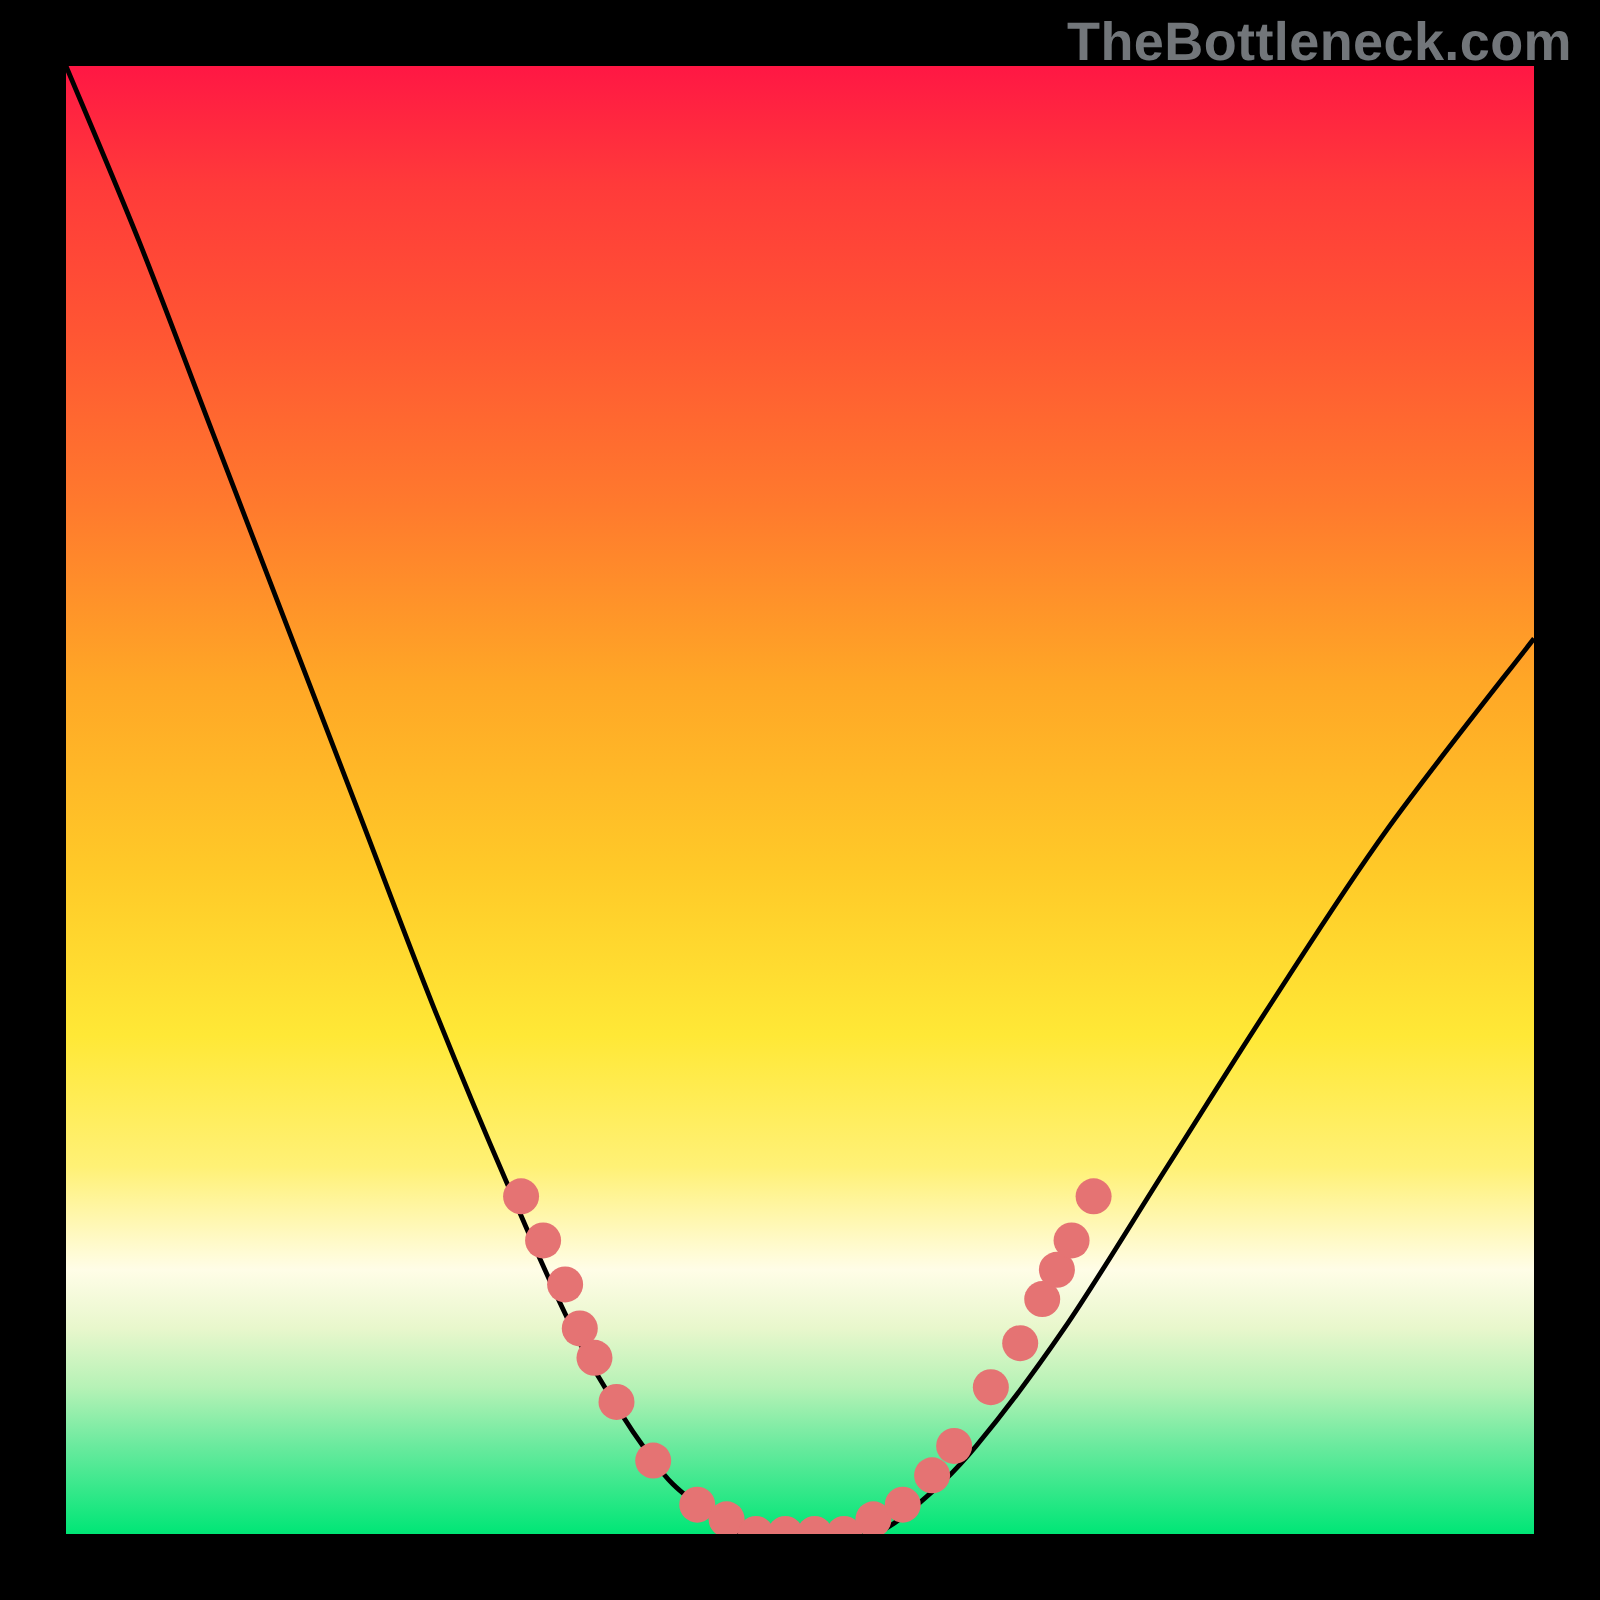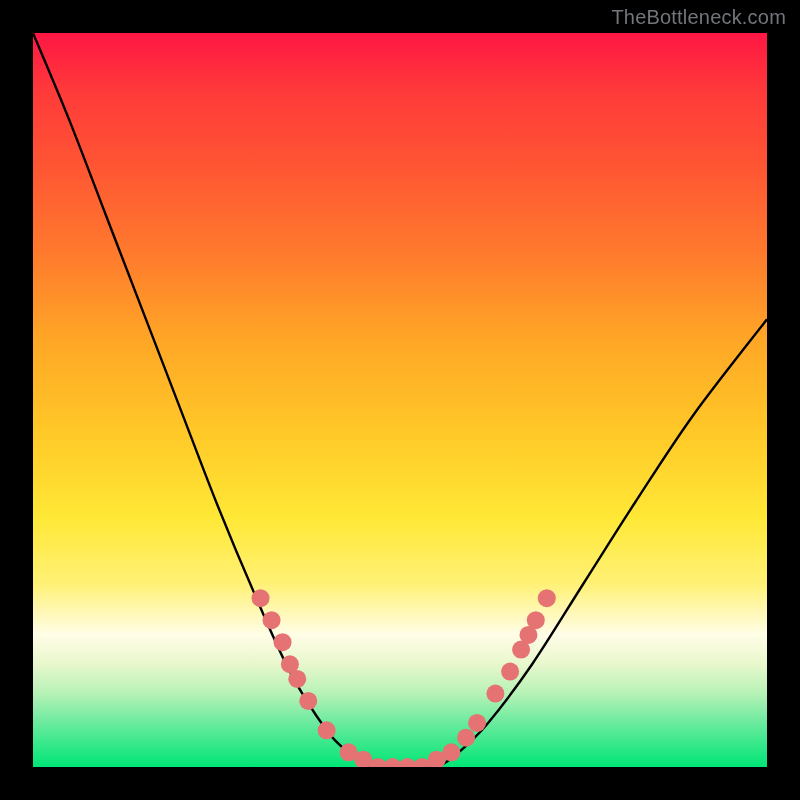--- a/index.html
+++ b/index.html
@@ -42,22 +42,22 @@
     left: 0;
     top: 0;
     width: 734px;
     height: 734px;
   }
   .watermark {
     position: absolute;
     top: 6px;
     right: 14px;
     font-family: Arial, Helvetica, sans-serif;
-    font-size: 20px;
-    font-weight: 400;
+    font-size: 27px;
+    font-weight: 700;
     color: #72767a;
     letter-spacing: 0.2px;
   }
 </style>
 </head>
 <body>
 
 <div class="chart-container">
   <div class="plot-area">
     <svg class="curve-svg" viewBox="0 0 734 734" preserveAspectRatio="none">

